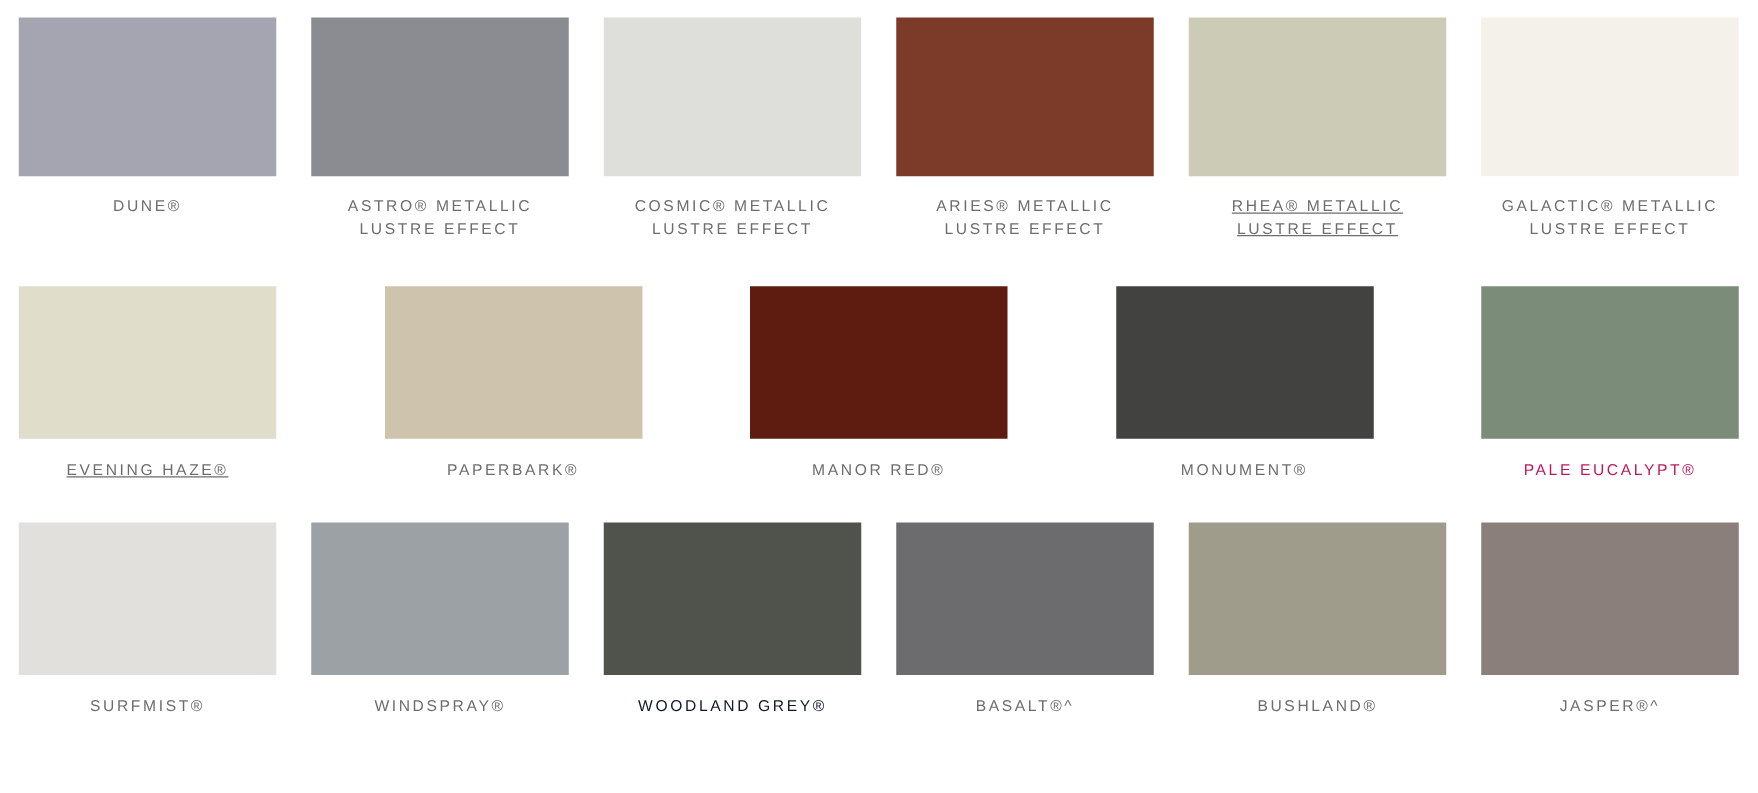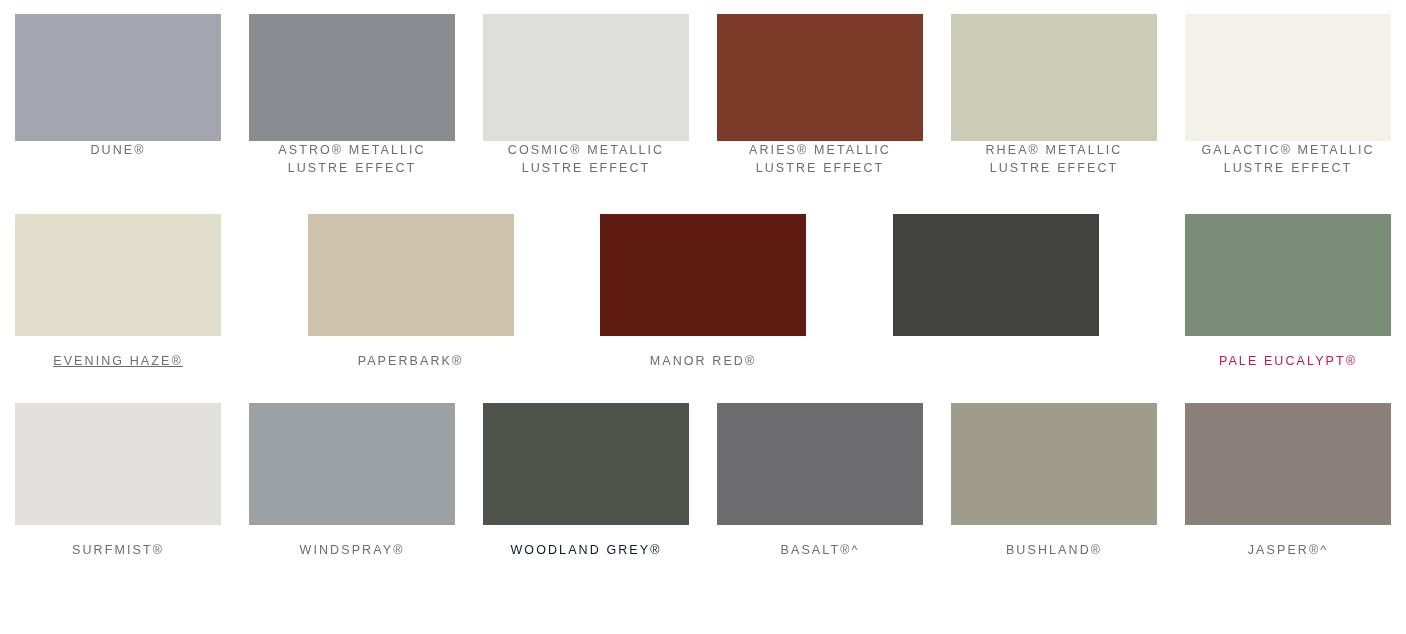--- a/index.html
+++ b/index.html
@@ -39,20 +39,21 @@
   .swatch-chip {
     width: 206px;
     height: 127px;
     display: block;
   }
   .row-2 .swatch-chip,
   .row-3 .swatch-chip {
     height: 122px;
   }
   .swatch-label {
+    margin-top: 15px;
     font-size: 12.5px;
     line-height: 18px;
     letter-spacing: 2.1px;
     color: #6d6d6d;
     text-align: center;
     text-transform: uppercase;
     white-space: pre-line;
     font-weight: 400;
     width: 230px;
   }
@@ -81,21 +82,21 @@
       <div class="swatch-label" style="color: rgb(109, 109, 109);">COSMIC® METALLIC
 LUSTRE EFFECT</div>
     </div>
     <div class="swatch-cell">
       <div class="swatch-chip" style="background-color: rgb(124, 58, 40);"></div>
       <div class="swatch-label" style="color: rgb(109, 109, 109);">ARIES® METALLIC
 LUSTRE EFFECT</div>
     </div>
     <div class="swatch-cell">
       <div class="swatch-chip" style="background-color: rgb(203, 203, 182);"></div>
-      <div class="swatch-label" style="color: rgb(109, 109, 109);">RHEA® METALLIC
+      <div class="swatch-label" style="color: rgb(109, 109, 109); text-decoration: underline;">RHEA® METALLIC
 LUSTRE EFFECT</div>
     </div>
     <div class="swatch-cell">
       <div class="swatch-chip" style="background-color: rgb(244, 241, 234);"></div>
       <div class="swatch-label" style="color: rgb(109, 109, 109); text-align: center;">GALACTIC® METALLIC
 LUSTRE EFFECT</div>
     </div>
   </div>
 
   <div class="row row-2">
@@ -106,20 +107,21 @@
     <div class="swatch-cell">
       <div class="swatch-chip" style="background-color: rgb(206, 195, 172);"></div>
       <div class="swatch-label" style="color: rgb(109, 109, 109);">PAPERBARK®</div>
     </div>
     <div class="swatch-cell">
       <div class="swatch-chip" style="background-color: rgb(94, 28, 16);"></div>
       <div class="swatch-label" style="color: rgb(109, 109, 109);">MANOR RED®</div>
     </div>
     <div class="swatch-cell">
       <div class="swatch-chip" style="background-color: rgb(66, 66, 65);"></div>
+      <div class="swatch-label" style="color: rgb(109, 109, 109);">MONUMENT®</div>
     </div>
     <div class="swatch-cell">
       <div class="swatch-chip" style="background-color: rgb(123, 140, 121);"></div>
       <div class="swatch-label" style="color: #be185d;">PALE EUCALYPT®</div>
     </div>
   </div>
 
   <div class="row row-3">
     <div class="swatch-cell">
       <div class="swatch-chip" style="background-color: rgb(225, 224, 221);"></div>

